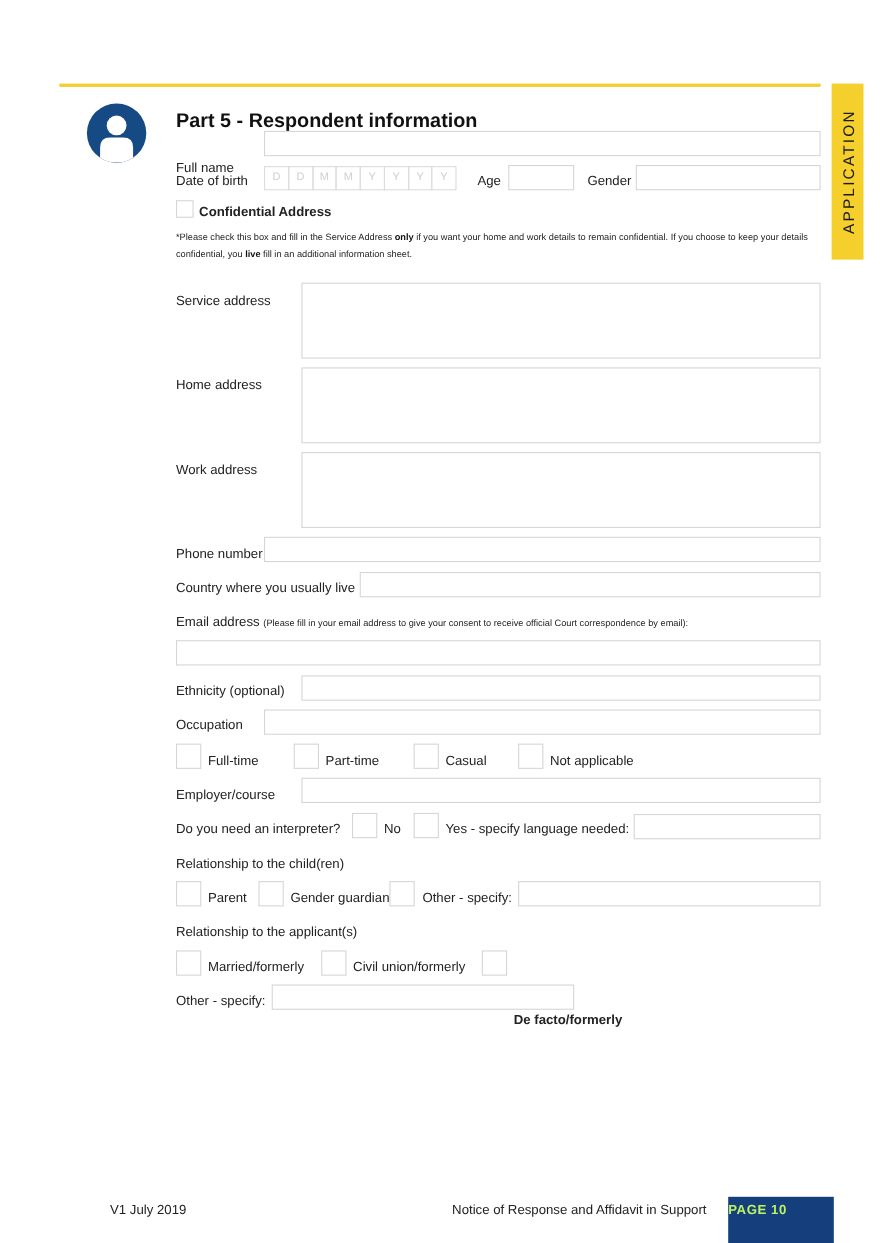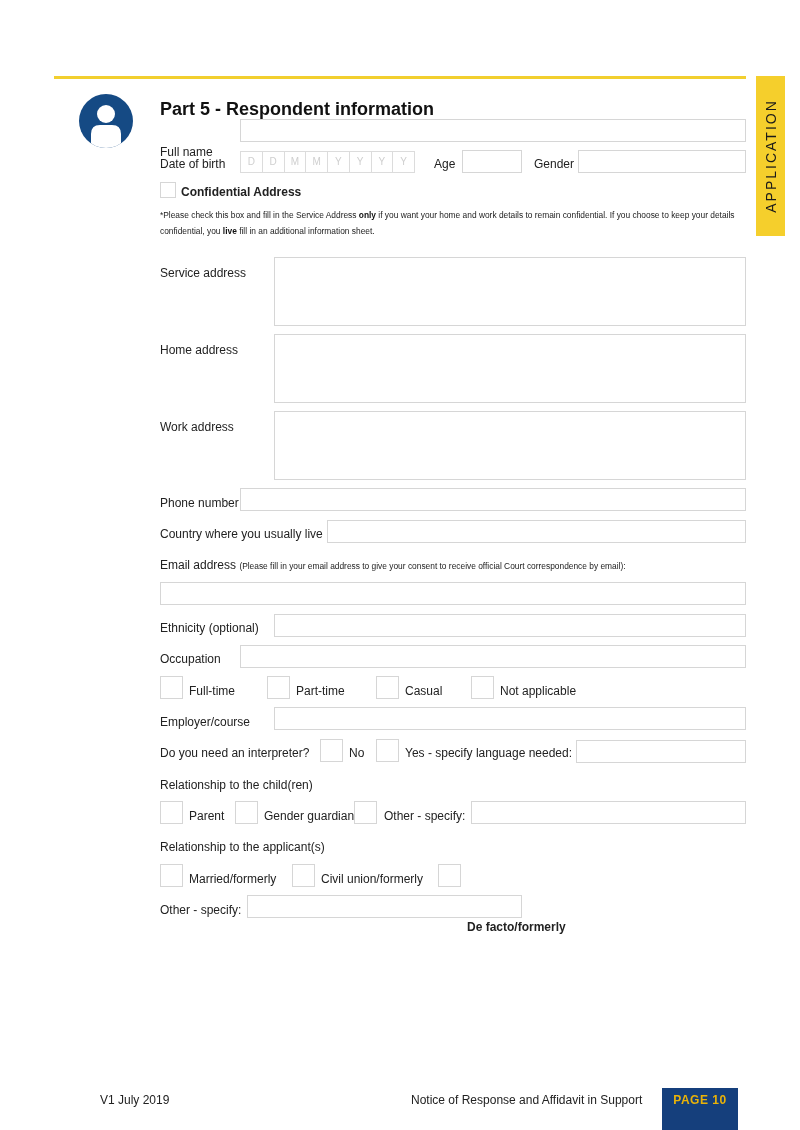--- a/index.html
+++ b/index.html
@@ -14,21 +14,21 @@
     .lbl { font-size: 12px; color: #222; white-space: nowrap; }
     .box { border: 1px solid #d6d6d6; background: #fff; }
     .chk { width: 23px; height: 23px; border: 1px solid #d6d6d6; background: #fff; }
     .dob { display: flex; }
     .dob div { width: 22.75px; height: 22px; border: 1px solid #dcdcdc; margin-left: -1px; font-size: 10px; color: #cfcfcf; text-align: center; line-height: 20px; }
     .note { left: 160px; top: 207px; width: 580px; font-size: 8.4px; line-height: 16px; color: #222; }
     .note b { font-weight: bold; color: #111; }
     .small { font-size: 8.4px; }
     .footer-left { left: 54px; top: 1093px; font-size: 12px; color: #222; margin-left: 46px; }
     .footer-mid { left: 411px; top: 1093px; font-size: 12px; color: #222; }
-    .page-tab { left: 662px; top: 1088px; width: 76px; height: 42px; background: #153f7c; color: #eab308; font-size: 12px; font-weight: bold; text-align: center; padding-top: 5px; letter-spacing: 0.5px; }
+    .page-tab { left: 662px; top: 1088px; width: 96px; height: 42px; background: #153f7c; color: #bef264; font-size: 12px; font-weight: bold; text-align: left; padding-top: 5px; letter-spacing: 0.5px; }
   </style>
 </head>
 <body>
 
 <div class="abs rule"></div>
 <div class="abs side-tab">
     <span>APPLICATION</span>
   </div>
 
 <div class="abs avatar">

